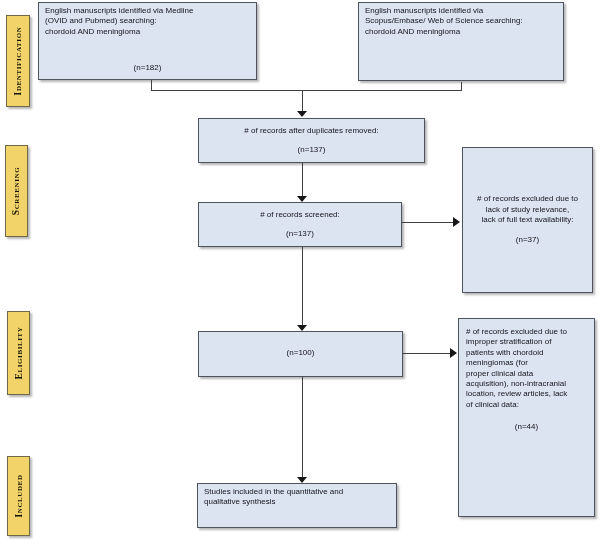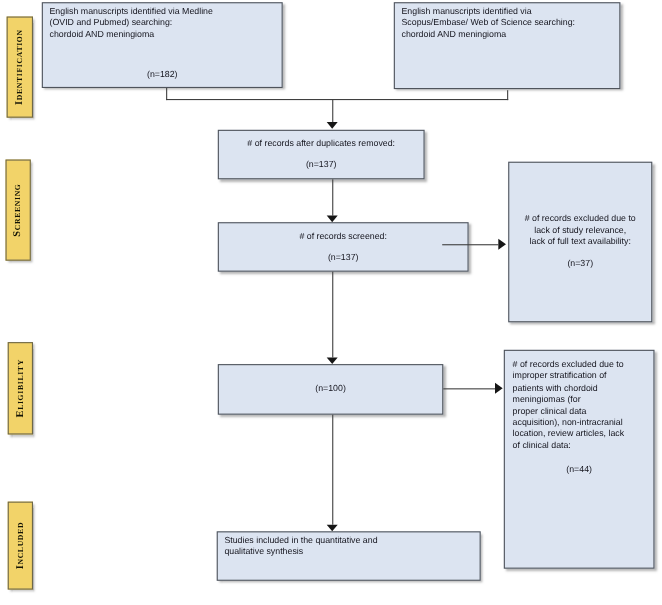--- a/index.html
+++ b/index.html
@@ -100,26 +100,26 @@
 (OVID and Pubmed) searching:
 chordoid AND meningioma</div>
     <div class="count">(n=182)</div>
   </div>
   <div class="fbox align-left" style="left:358px;top:2px;width:206px;height:79px;gap:36px;">
     <div class="body">English manuscripts identified via
 Scopus/Embase/ Web of Science searching:
 chordoid AND meningioma</div>
   </div>
 
-  <div class="fbox align-center" style="left:198px;top:118px;width:188px;height:45px;">
+  <div class="fbox align-center" style="left:198px;top:118px;width:227px;height:45px;">
     <div class="body"># of records after duplicates removed:</div>
     <div class="count">(n=137)</div>
   </div>
 
-  <div class="fbox align-center" style="left:198px;top:202px;width:228px;height:45px;">
+  <div class="fbox align-center" style="left:198px;top:202px;width:204px;height:45px;">
     <div class="body"># of records screened:</div>
     <div class="count">(n=137)</div>
   </div>
 
   <div class="fbox v-center" style="left:462px;top:147px;width:131px;height:146px;">
     <div class="body"># of records excluded due to
 lack of study relevance,
 lack of full text availability:</div>
     <div class="count">(n=37)</div>
   </div>
@@ -133,21 +133,21 @@
 improper stratification of
 patients with chordoid
 meningiomas (for
 proper clinical data
 acquisition), non-intracranial
 location, review articles, lack
 of clinical data:</div>
     <div class="count">(n=44)</div>
   </div>
 
-  <div class="fbox align-left" style="left:197px;top:483px;width:240px;height:45px;">
+  <div class="fbox align-left" style="left:197px;top:483px;width:200px;height:45px;">
     <div class="body">Studies included in the quantitative and
 qualitative synthesis</div>
   </div>
 
   <div class="line" style="left:151px;top:80px;width:1px;height:11px;"></div>
   <div class="line" style="left:461px;top:82px;width:1px;height:9px;"></div>
   <div class="line" style="left:151px;top:90px;width:311px;height:1px;"></div>
   <div class="line" style="left:302px;top:90px;width:1px;height:22px;"></div>
   <div class="ah-down" style="left:297px;top:111px;"></div>
 

